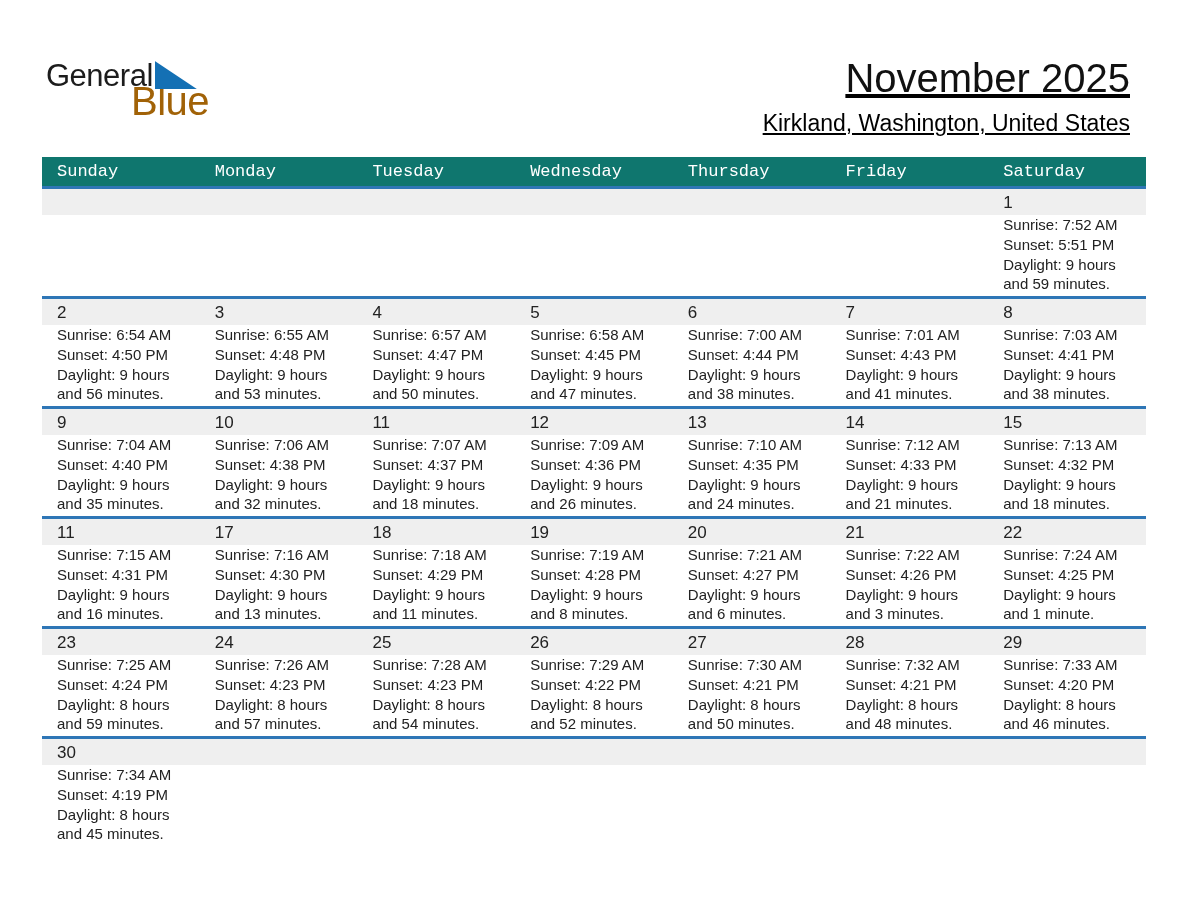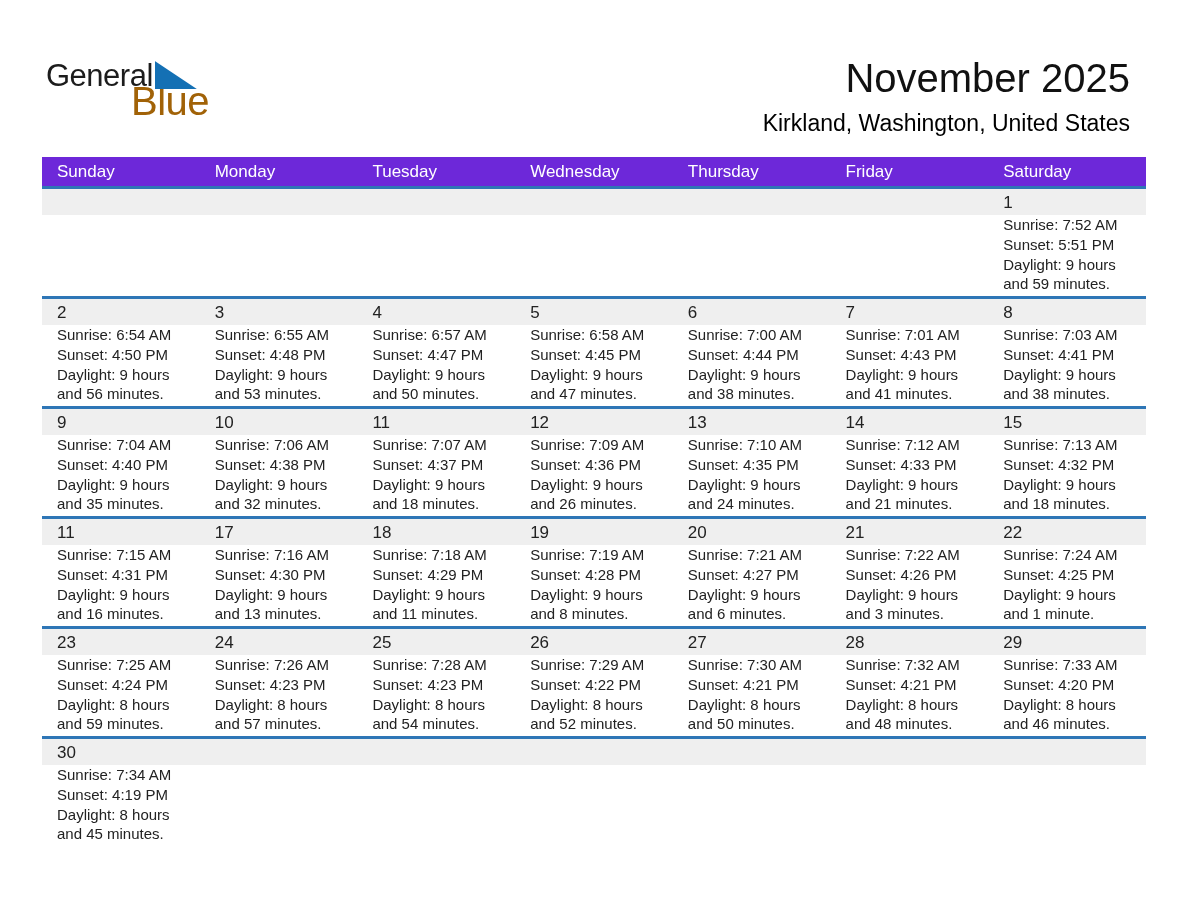--- a/index.html
+++ b/index.html
@@ -18,32 +18,32 @@
   }
   .logo-triangle{
     width:42px;height:28px;margin-left:2px;margin-top:1px;
     background:#1470B4;
     clip-path:polygon(0 0,100% 100%,0 100%);
   }
   .logo-blue{
     font-size:40px;color:#a16207;letter-spacing:-0.5px;line-height:26px;
     margin-left:85px;margin-top:-4px;
   }
-  .title-block{position:absolute;right:58px;top:52px;text-align:right;}
+  .title-block{position:absolute;right:58px;top:52px;text-align:right;text-decoration:underline;}
   .page-title{
     font-size:40px;font-weight:normal;color:#111;margin:0;line-height:52px;
   }
   .page-subtitle{
     font-size:23px;color:#000000;margin-top:5px;line-height:28px;
   }
   
   .calendar{position:absolute;left:42px;top:157px;width:1104px;}
   .weekday-row{
     display:grid;grid-template-columns:repeat(7,1fr);
-    background:#6d28d9;height:29px;align-items:center;
+    background:#0f766e;height:29px;align-items:center;font-family:Liberation Mono, monospace;
   }
   .weekday-cell{
     color:#fff;font-size:17px;padding-left:15px;
     white-space:nowrap;overflow:hidden;
   }
   .week-row{
     display:grid;grid-template-columns:repeat(7,1fr);
     height:107px;
     border-top:3px solid #2E76B6;
     background:linear-gradient(to bottom,#EFEFEF 0,#EFEFEF 26px,#ffffff 26px);

